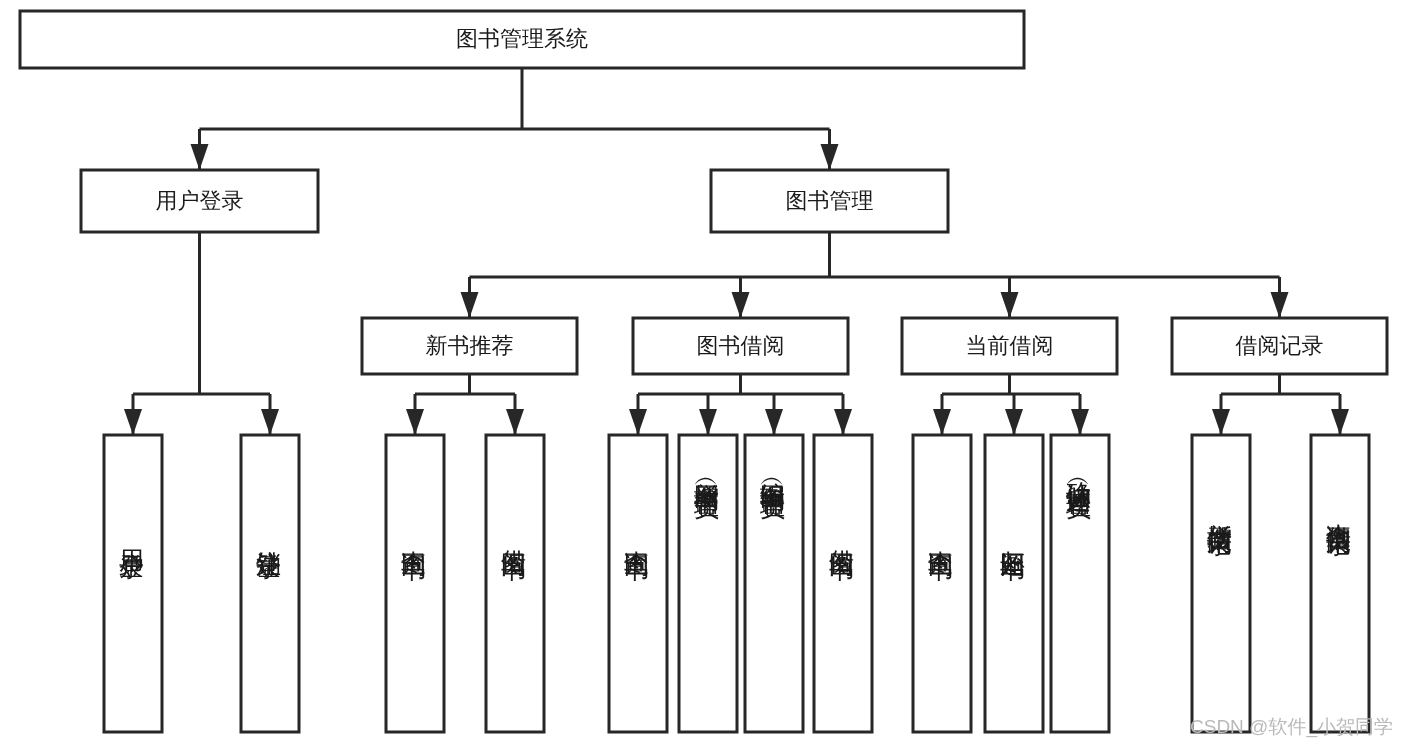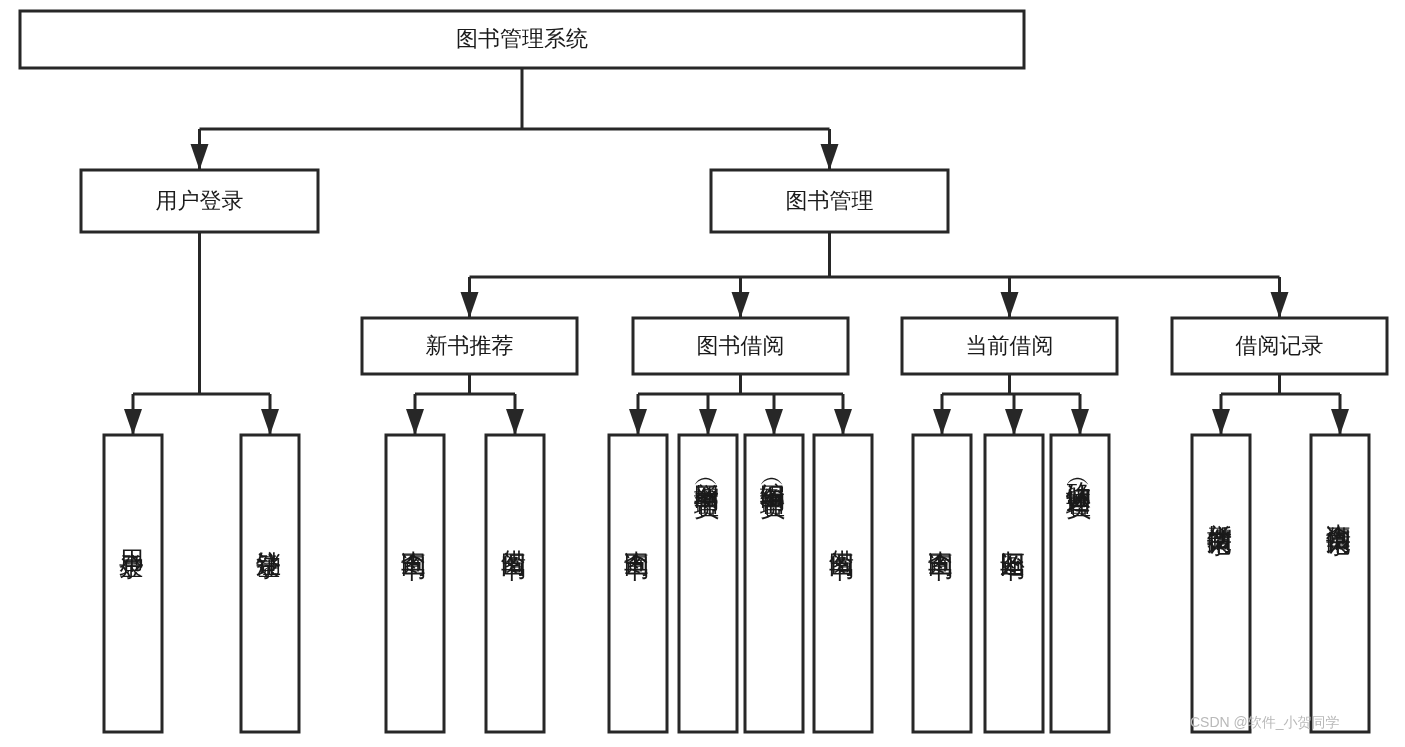--- a/index.html
+++ b/index.html
@@ -59,21 +59,21 @@
     letter-spacing: 2px;
     text-align: start;
     white-space: nowrap;
     user-select: none;
   }
   .watermark {
     position: absolute;
     left: 1190px;
     top: 714px;
     font-family: "Liberation Sans", "DejaVu Sans", sans-serif;
-    font-size: 14px;
+    font-size: 19px;
     color: #b9b9b9;
     white-space: nowrap;
     user-select: none;
   }
 </style>
 </head>
 <body>
 
 <div id="diagram-root">
 

